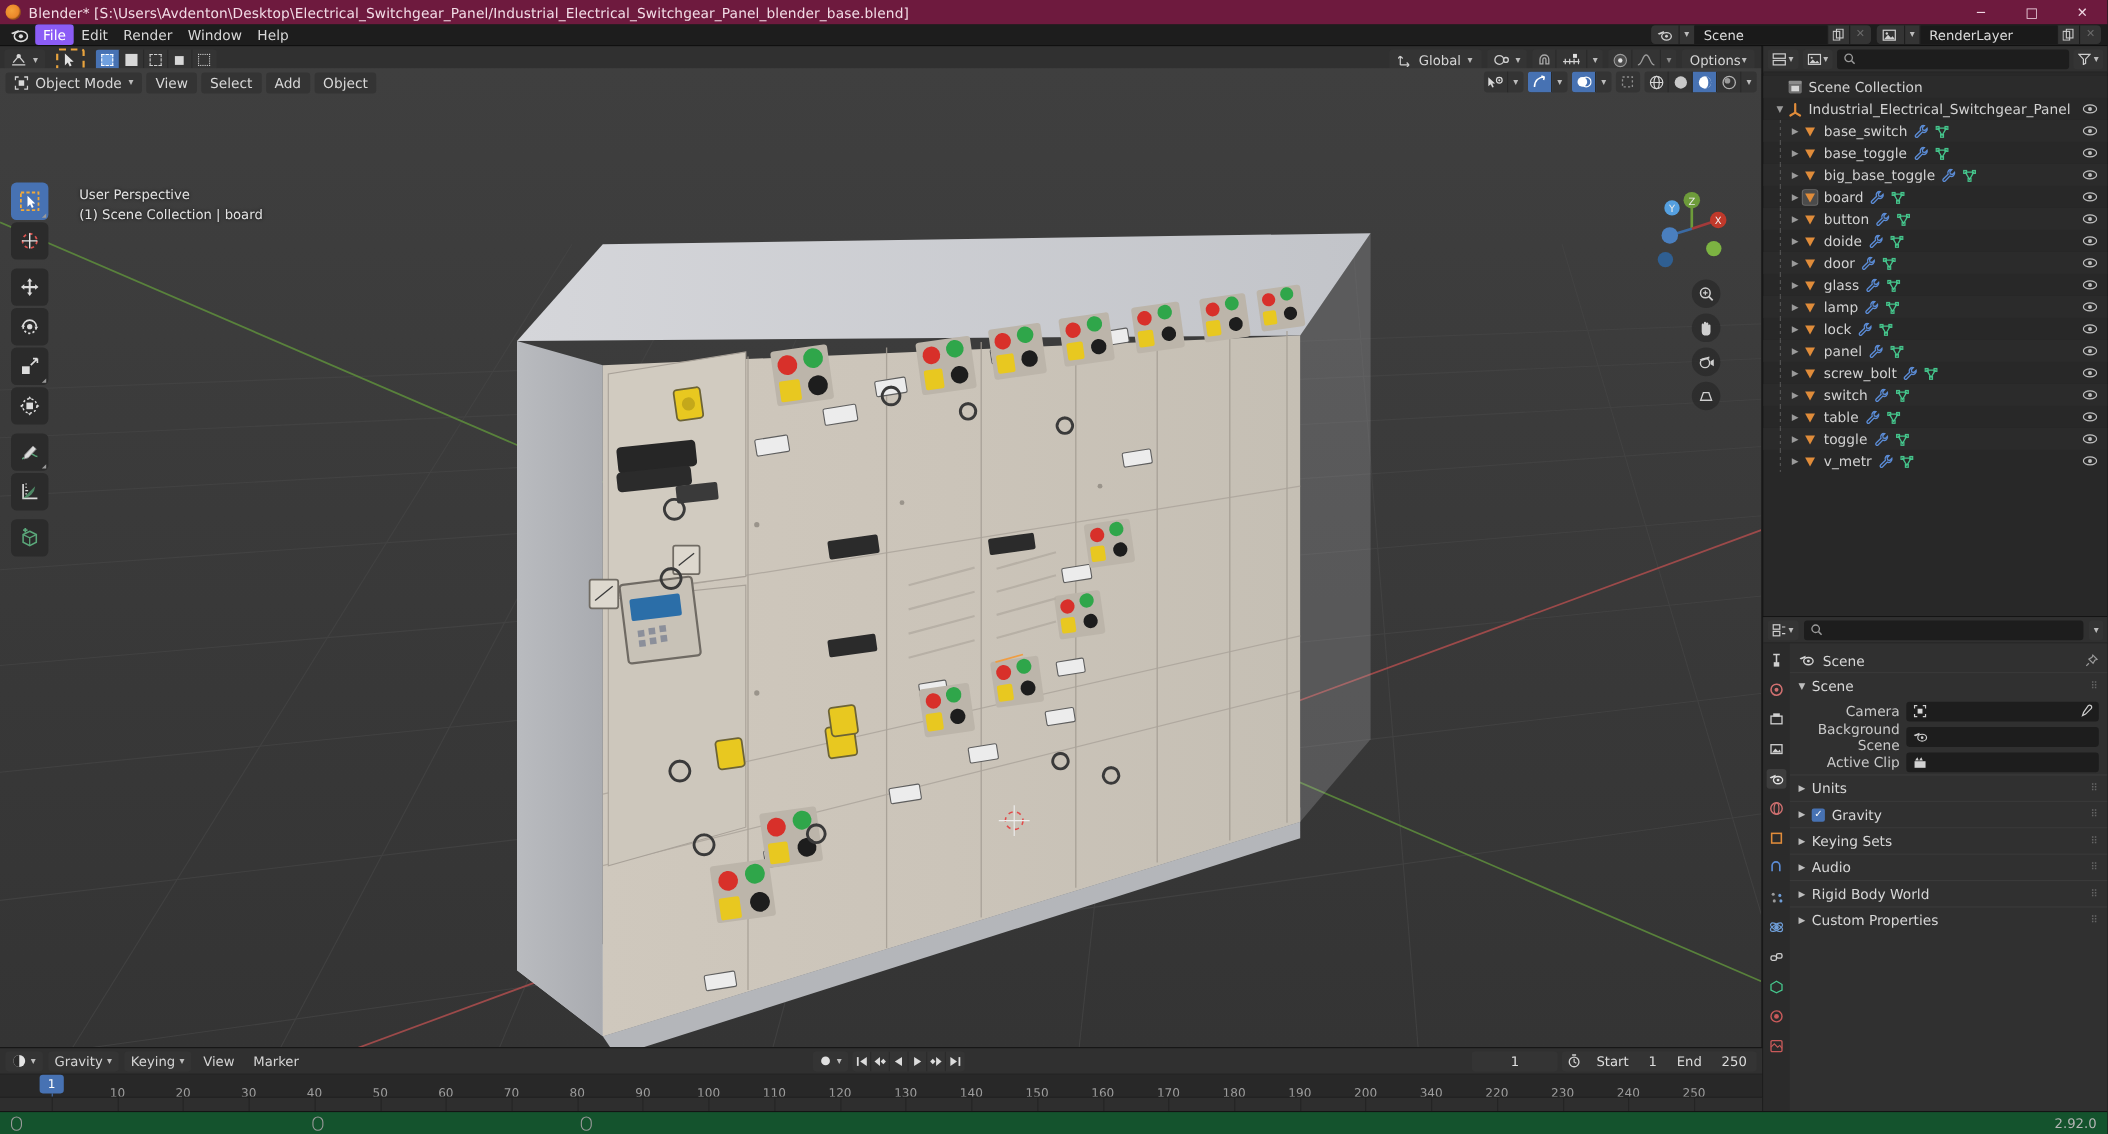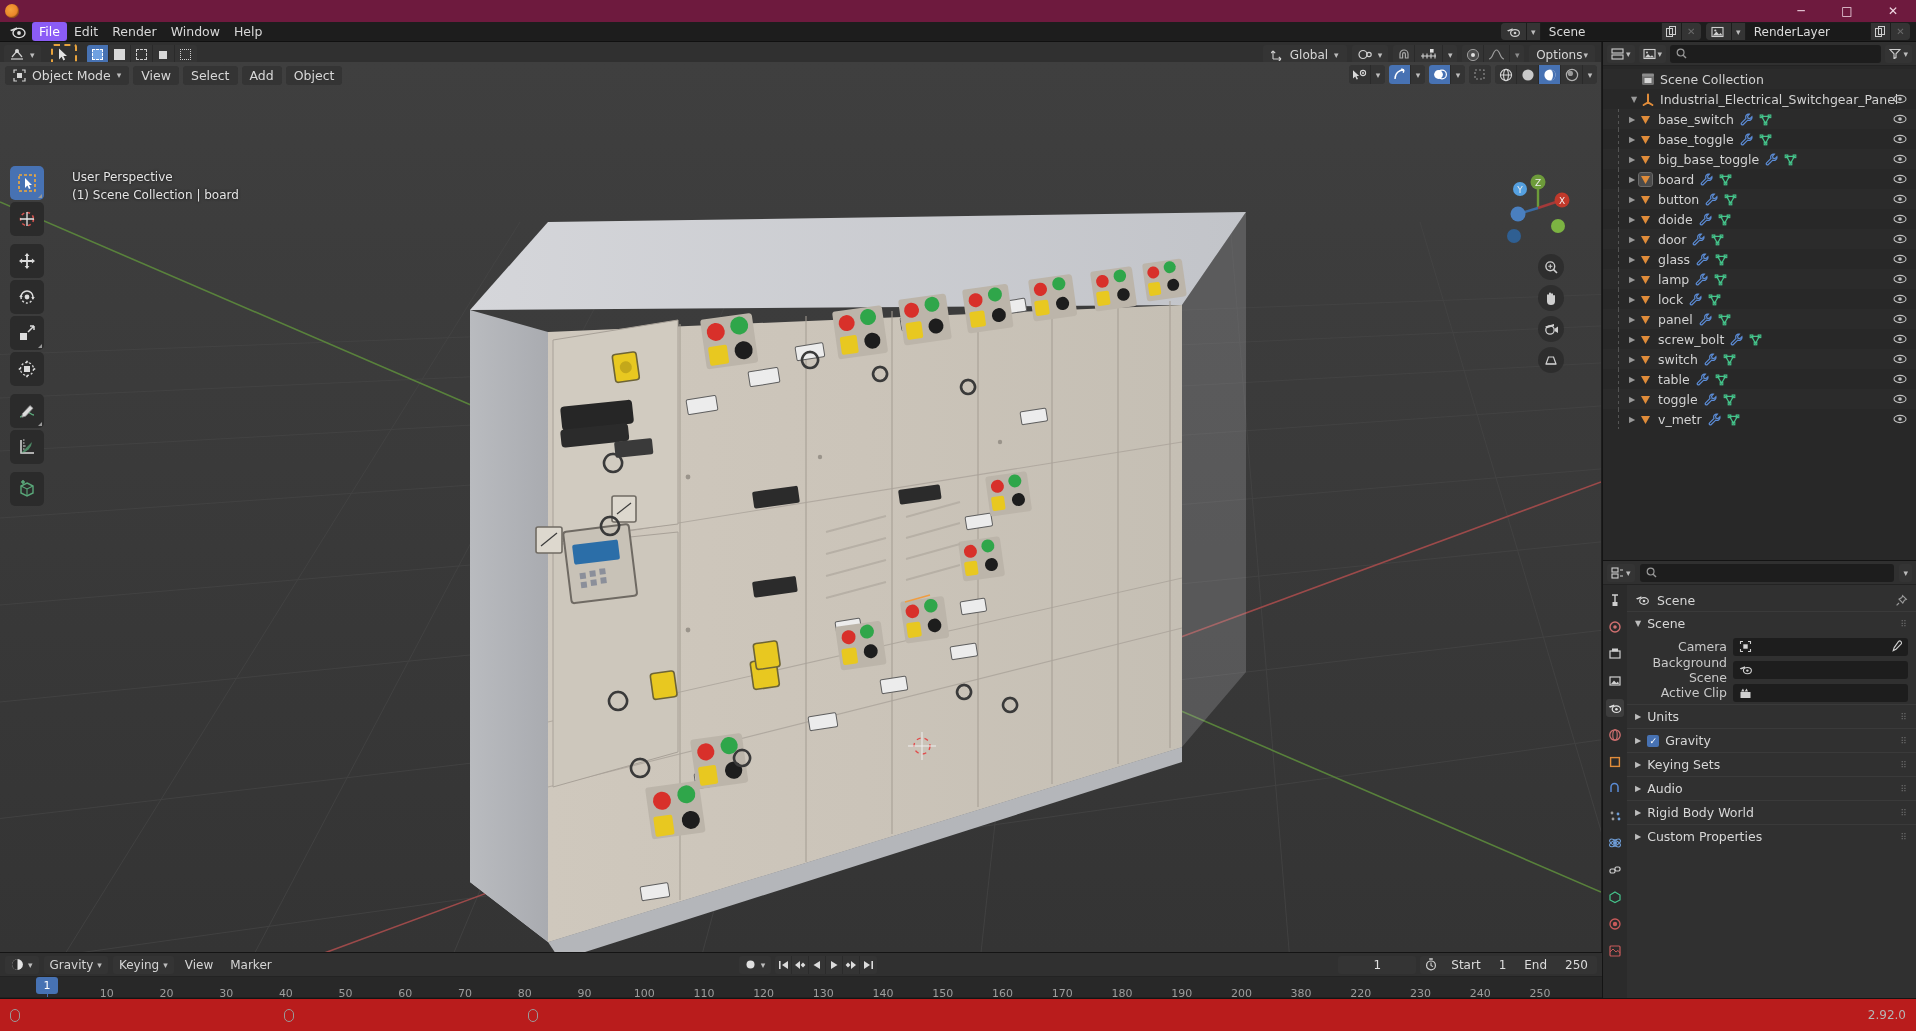--- a/index.html
+++ b/index.html
@@ -122,21 +122,21 @@
     position:absolute;left:1602px;top:42px;width:314px;height:518px;background:#282828;
     border-left:1px solid #141414;
   }
   #outliner-header{ height:24px;background:#303030;display:flex;align-items:center;padding:0 4px;gap:4px;
     border-bottom:1px solid #232323;}
   .ohb{ height:18px;background:#343434;border-radius:3px;display:flex;align-items:center;
     padding:0 4px;color:#ccc;font-size:11px;gap:2px;}
   #osearch{ flex:1;height:18px;background:#1d1d1d;border-radius:3px;display:flex;align-items:center;
     padding:0 6px;color:#8a8a8a;font-size:11px;gap:4px;}
   #otree{ padding:3px 0; font-size:12.5px;}
-  .orow{ height:20px;display:flex;align-items:center;position:relative;padding-left:24px;}
+  .orow{ height:20px;display:flex;align-items:center;position:relative;padding-left:8px;}
   .orow:nth-child(odd){ background:#2b2b2b;}
   .orow .tri{ width:14px;text-align:center;color:#9a9a9a;font-size:8px;flex:none;}
   .orow .tri.blank{color:transparent;}
   .orow .lbl{ color:#d2d2d2; white-space:nowrap;}
   .orow .eye{ position:absolute;right:9px;color:#bdbdbd;font-size:11px;}
   .orow .dash{ position:absolute;left:15px;top:0;bottom:0;width:1px;
     background:repeating-linear-gradient(180deg,#555 0 3px,transparent 3px 6px);}
   .icn-coll{ width:14px;height:14px;flex:none;margin-right:5px;}
   .obj-ico{ width:13px;height:13px;flex:none;margin-right:6px;}
   .wrench,.meshi{ width:13px;height:13px;flex:none;margin-left:6px;}
@@ -190,34 +190,35 @@
   .serange span{ padding:0 9px;font-size:12px;color:#dcdcdc;}
   #tl-ruler{ position:relative;height:20px;background:#282828;}
   #tl-ruler .tick{ position:absolute;top:10px;font-size:11px;color:#9d9d9d;transform:translateX(-50%);}
   #tl-track{ position:relative;height:13px;background:#2e2e2e;border-top:1px solid #202020;}
   #tl-track .vline{ position:absolute;top:0;bottom:0;width:1px;background:#242424;}
   #playhead{ position:absolute;top:0;width:22px;height:17px;background:#4772b3;border-radius:3px;
     display:flex;align-items:center;justify-content:center;color:#fff;font-size:11px;}
   #playhead-line{ position:absolute;top:17px;width:1px;height:16px;background:#4772b3;}
 
   
-  #status{ position:absolute;left:0;bottom:0;width:1916px;height:33px;background:#b91c1c;
+  #status{ position:absolute;left:0;bottom:0;width:1916px;height:21px;background:#14532d;
     display:flex;align-items:center;padding:0 10px;font-size:12px;color:#a9a9a9;
     border-top:1px solid #141414;}
   .stitem{ display:flex;align-items:center;gap:5px;margin-right:34px;}
   .mouseic{ width:10px;height:13px;border:1.3px solid #9a9a9a;border-radius:5px;}
   #status .ver{ margin-left:auto;color:#b5b5b5;}
   .chev{ color:#bcbcbc;font-size:9px;}
   svg{display:block;}
 </style>
 </head>
 <body>
 
 <div id="titlebar">
   <div class="logo"></div>
+  <div class="ttl">Blender* [S:\Users\Avdenton\Desktop\Electrical_Switchgear_Panel/Industrial_Electrical_Switchgear_Panel_blender_base.blend]</div>
   <div id="win-ctl">
     <div>─</div>
     <div>□</div>
     <div>✕</div>
   </div>
 </div>
 
 <div id="topbar">
   <div class="blogo">
     <svg width="17" height="15" viewBox="0 0 17 15">
@@ -1684,21 +1685,21 @@
       <div class="tick" style="left: 703.92px;">110</div>
       <div class="tick" style="left: 763.64px;">120</div>
       <div class="tick" style="left: 823.36px;">130</div>
       <div class="tick" style="left: 883.08px;">140</div>
       <div class="tick" style="left: 942.8px;">150</div>
       <div class="tick" style="left: 1002.52px;">160</div>
       <div class="tick" style="left: 1062.24px;">170</div>
       <div class="tick" style="left: 1121.96px;">180</div>
       <div class="tick" style="left: 1181.68px;">190</div>
       <div class="tick" style="left: 1241.4px;">200</div>
-      <div class="tick" style="left: 1301.12px;">380</div>
+      <div class="tick" style="left: 1301.12px;">340</div>
       <div class="tick" style="left: 1360.84px; text-align: right;">220</div>
       <div class="tick" style="left: 1420.56px;">230</div>
       <div class="tick" style="left: 1480.28px;">240</div>
       <div class="tick" style="left: 1540px;">250</div>
     </div>
   <div id="tl-track">
       <div class="vline" style="left: 47px;"></div>
       <div class="vline" style="left: 106.72px;"></div>
       <div class="vline" style="left: 166.44px;"></div>
       <div class="vline" style="left: 226.16px;"></div>

